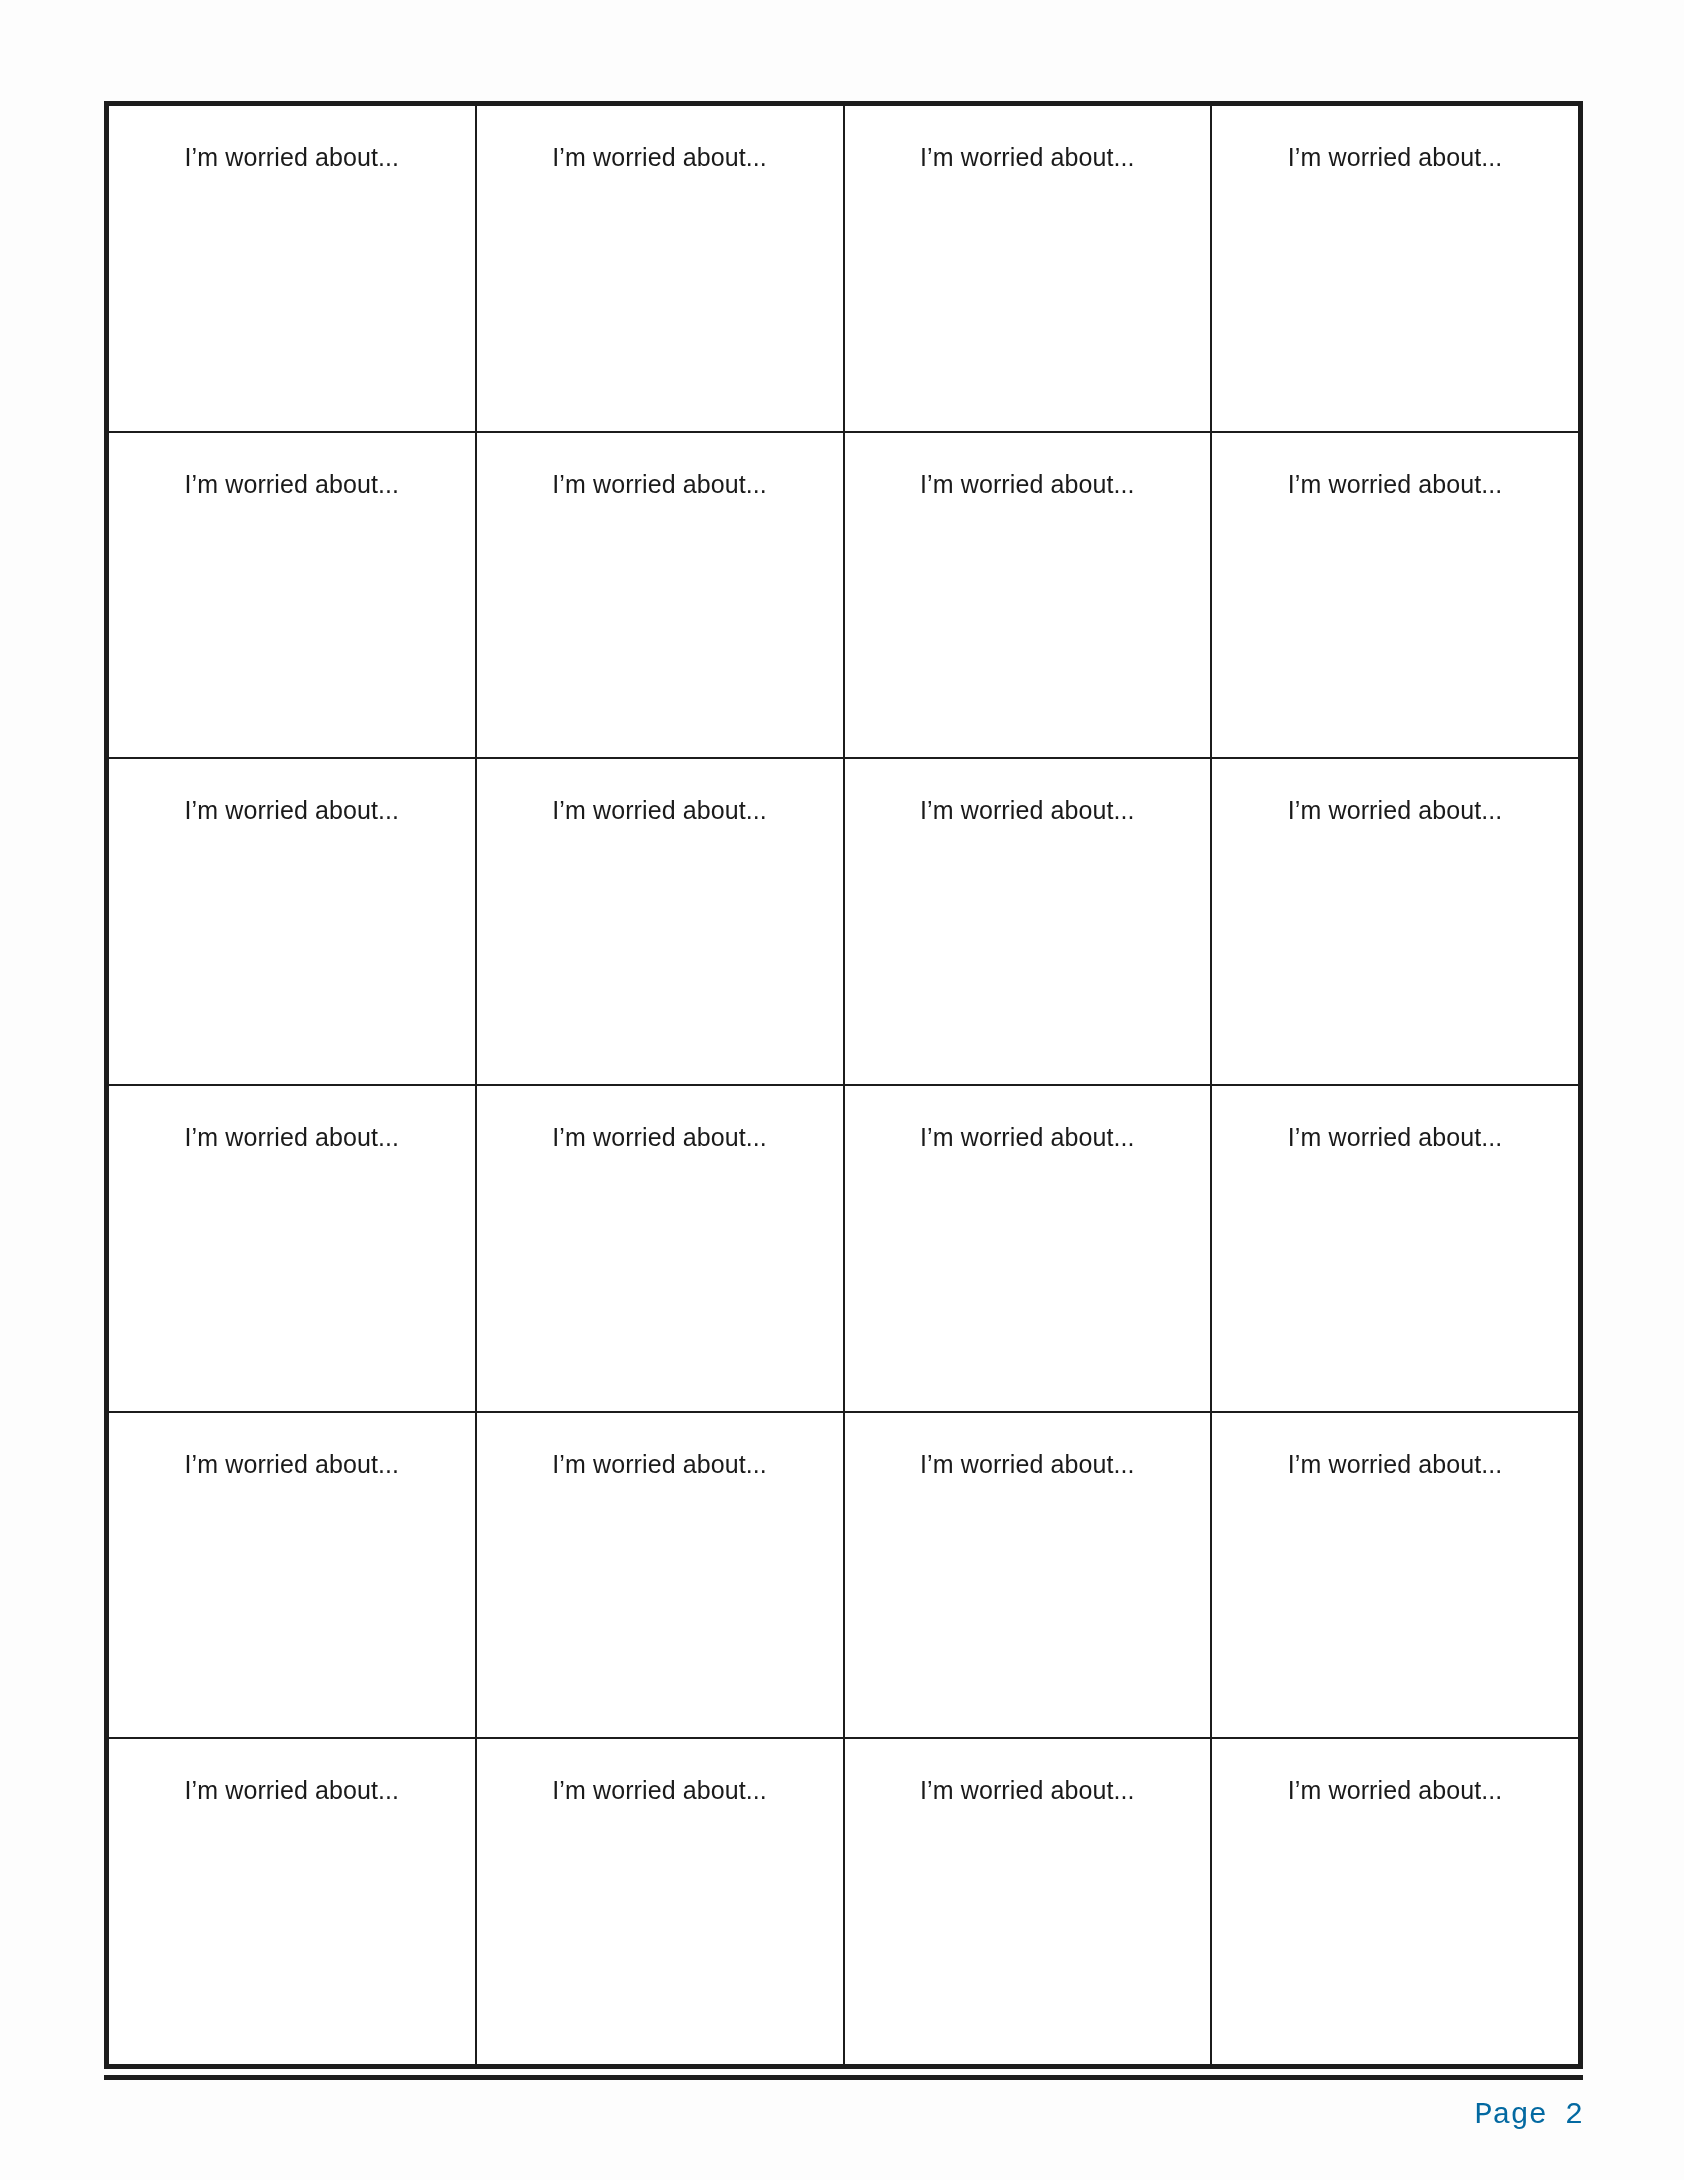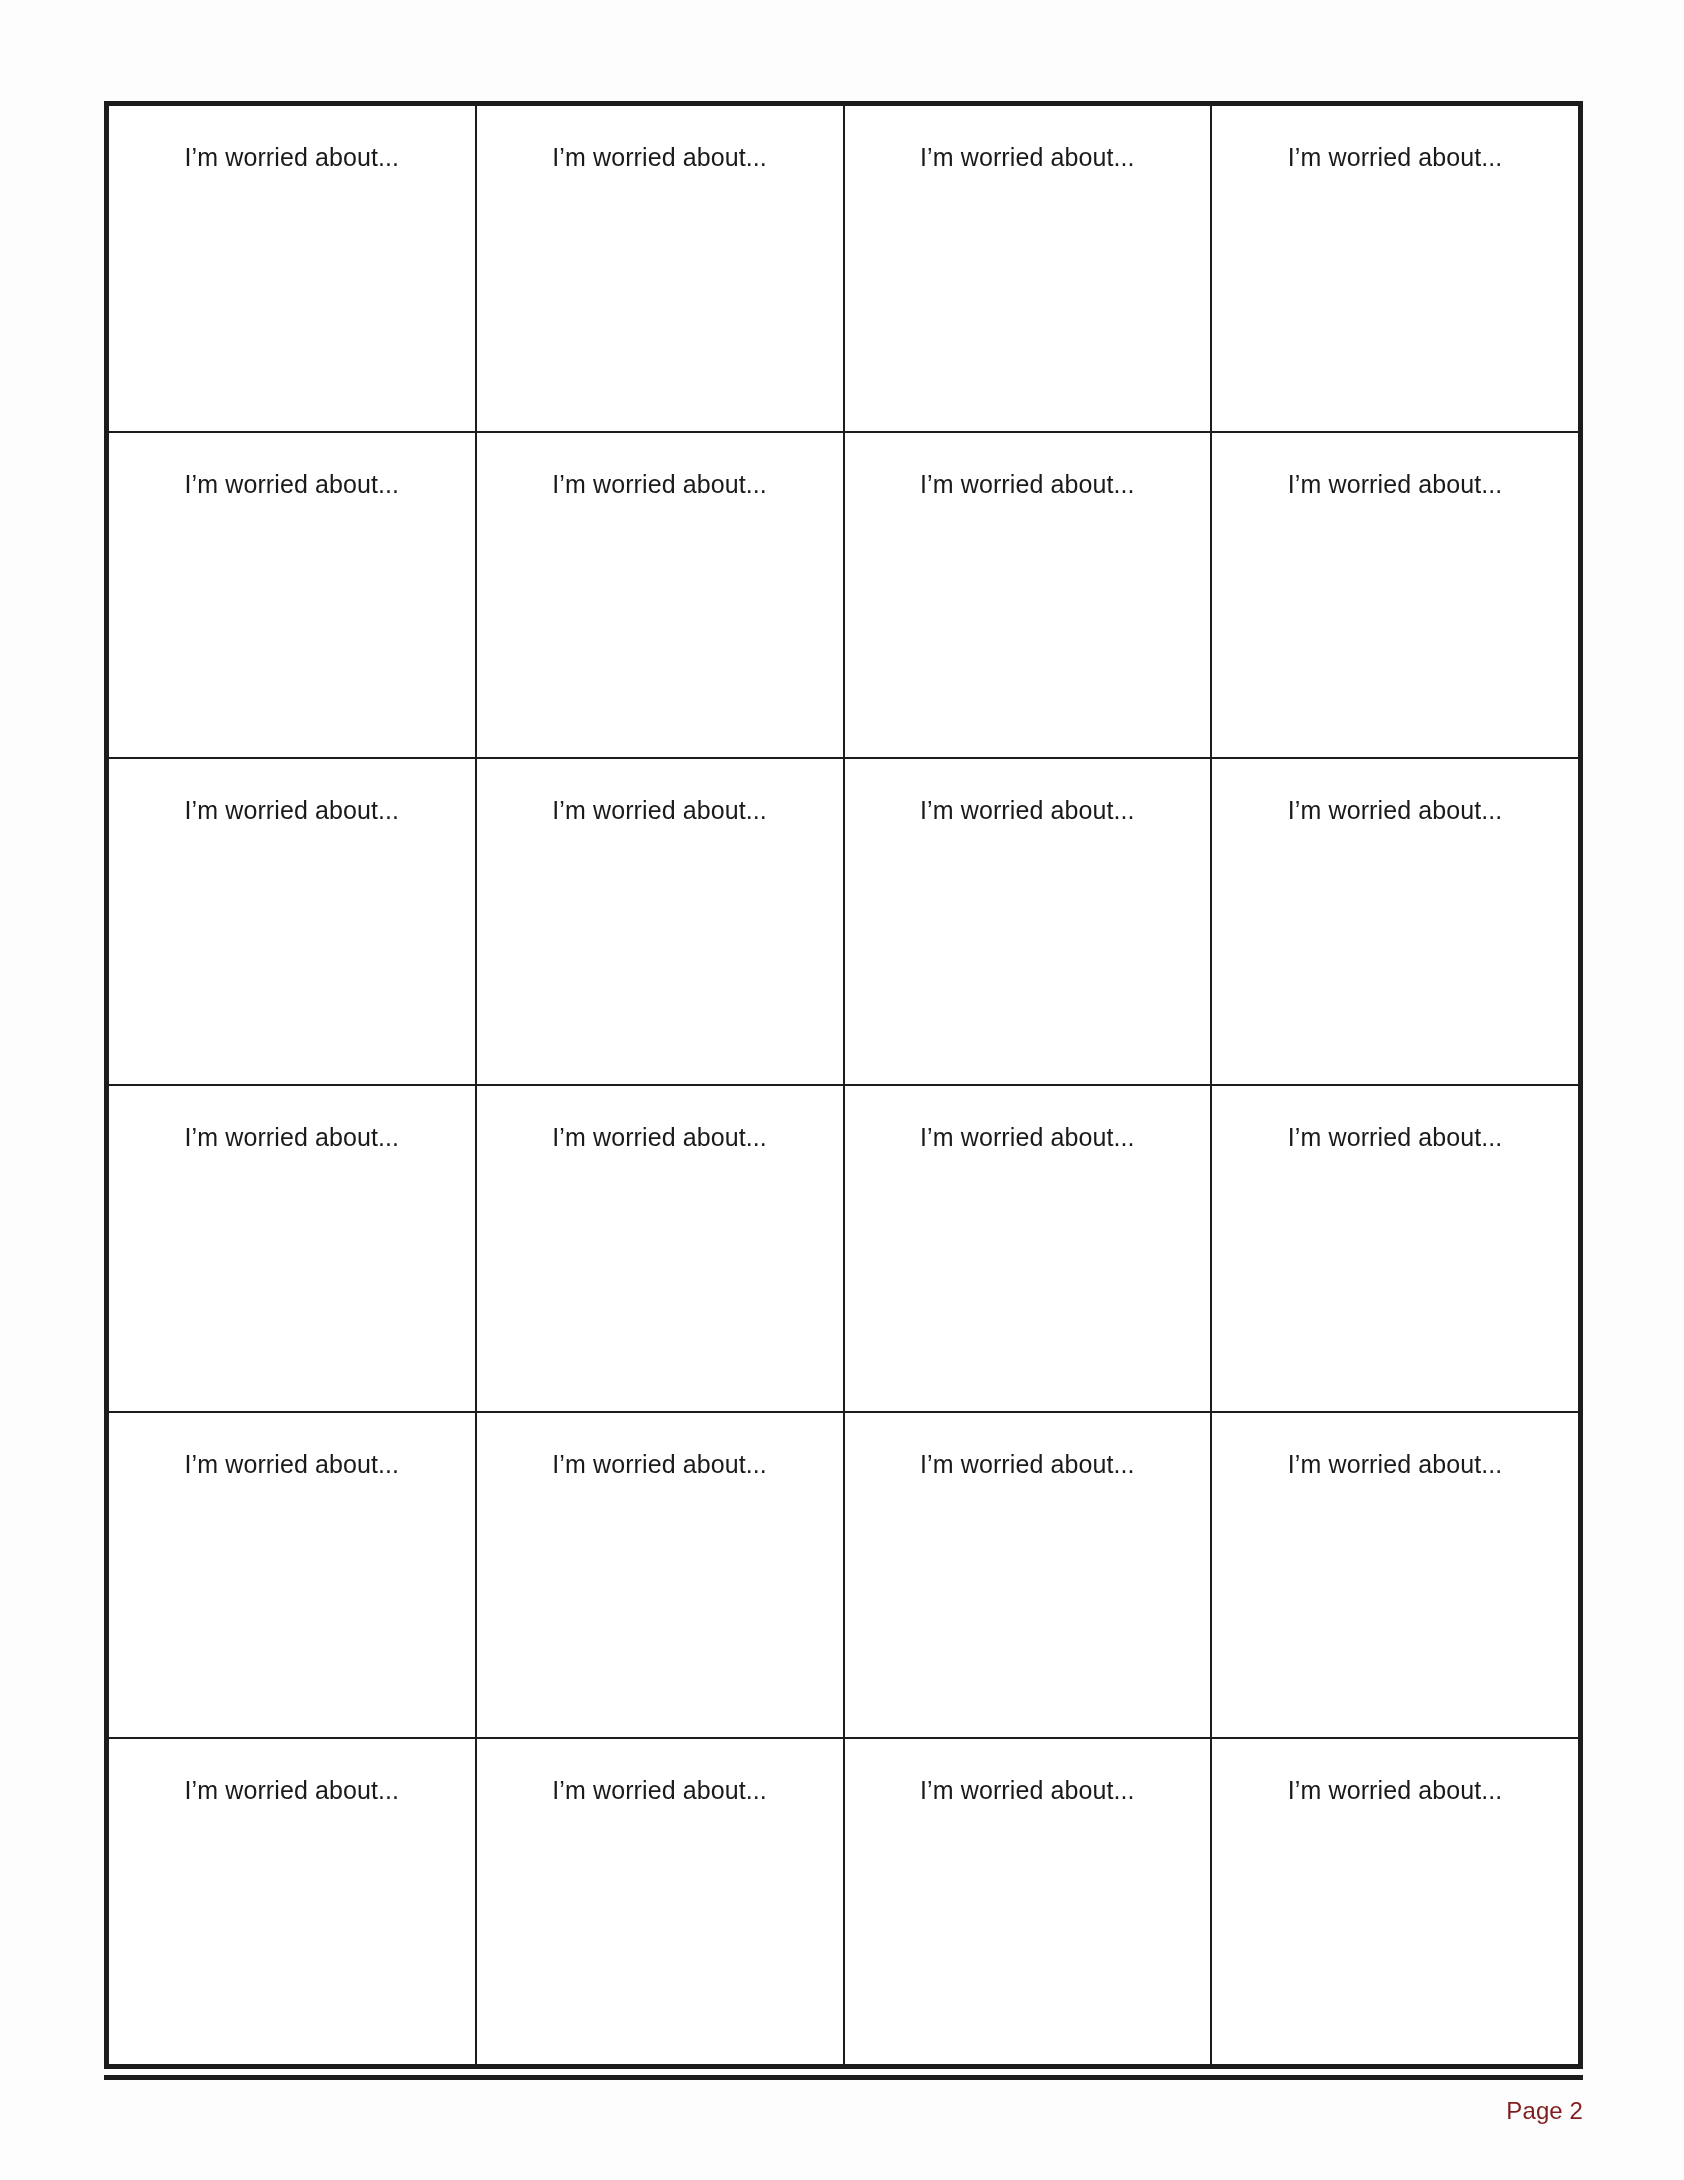--- a/index.html
+++ b/index.html
@@ -91,25 +91,26 @@
     left: 104px;
     top: 2097px;
     width: 1479px;
     height: 51px;
     display: flex;
     justify-content: flex-end;
     align-items: flex-start;
   }
 
   .page-number {
-    font-size: 24px;
+    font-size: 30px;
     line-height: 1.2;
-    color: #7f1d1d;
+    color: #0369a1;
     letter-spacing: 0.1px;
     white-space: nowrap;
+    font-family: Liberation Mono, monospace;
   }
 </style>
 </head>
 <body>
 
 <div class="page">
 
   <div class="worksheet-table">
 
     <div class="grid-row">

